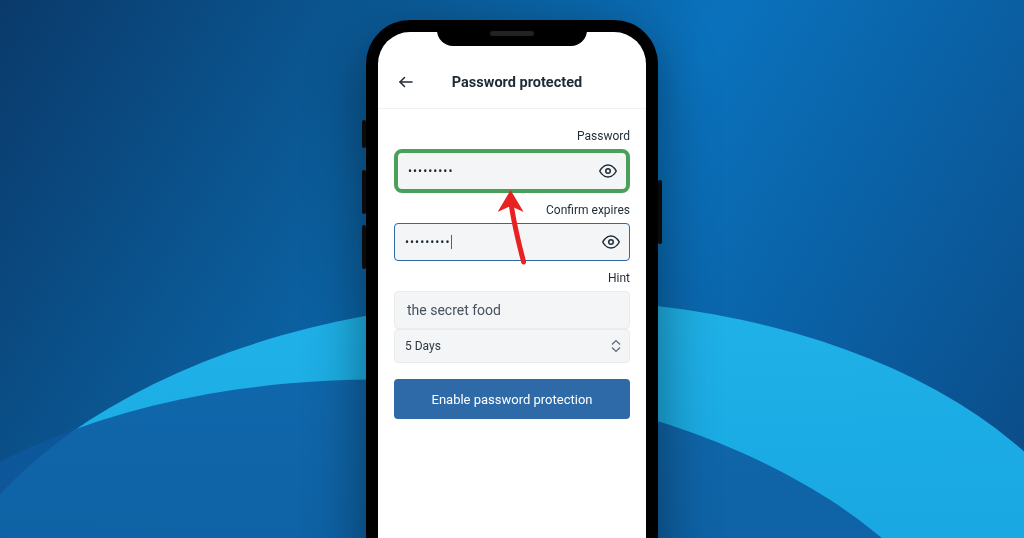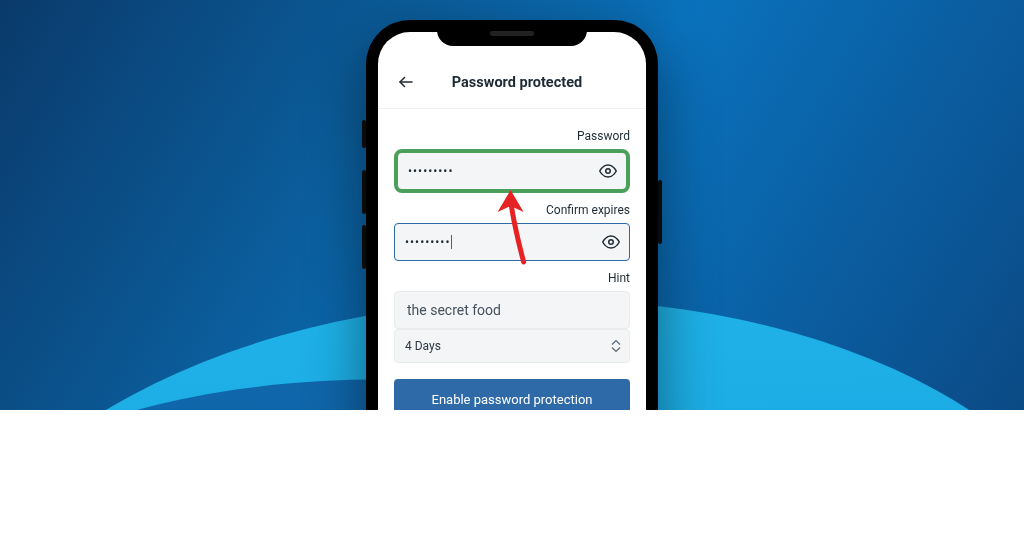--- a/index.html
+++ b/index.html
@@ -1,19 +1,19 @@
 <!DOCTYPE html>
 <html><head>
 <meta charset="utf-8">
 <style>
   * { box-sizing: border-box; margin: 0; padding: 0; }
   html, body { width: 1024px; height: 538px; overflow: hidden; font-family: -apple-system, BlinkMacSystemFont, "Segoe UI", Roboto, Arial, sans-serif; }
   .bg {
     position: relative;
-    width: 1024px; height: 410px;
+    width: 1024px; height: 538px;
     background: linear-gradient(120deg, #0a3a6b 0%, #0b5f9e 35%, #0a72bd 55%, #0b4a85 100%);
     overflow: hidden;
   }
   .swoosh1, .swoosh2 {
     position: absolute;
     border-radius: 50% 50% 0 0 / 60% 60% 0 0;
   }
   .swoosh1 {
     width: 1200px; height: 600px;
     left: -80px; top: 300px;
@@ -199,21 +199,21 @@
               </svg>
           </span>
         </div>
 
         <div class="field-label">Hint</div>
         <div class="hint-box">
           <span>the secret food</span>
         </div>
 
         <div class="select-box">
-          <span>4 Days</span>
+          <span>5 Days</span>
           <span class="chev">
             <svg width="10" height="6" viewBox="0 0 10 6" fill="none" stroke="currentColor" stroke-width="1.2">
                 <polyline points="1 5 5 1 9 5"></polyline>
               </svg>
             <svg width="10" height="6" viewBox="0 0 10 6" fill="none" stroke="currentColor" stroke-width="1.2">
                 <polyline points="1 1 5 5 9 1"></polyline>
               </svg>
           </span>
         </div>
 

